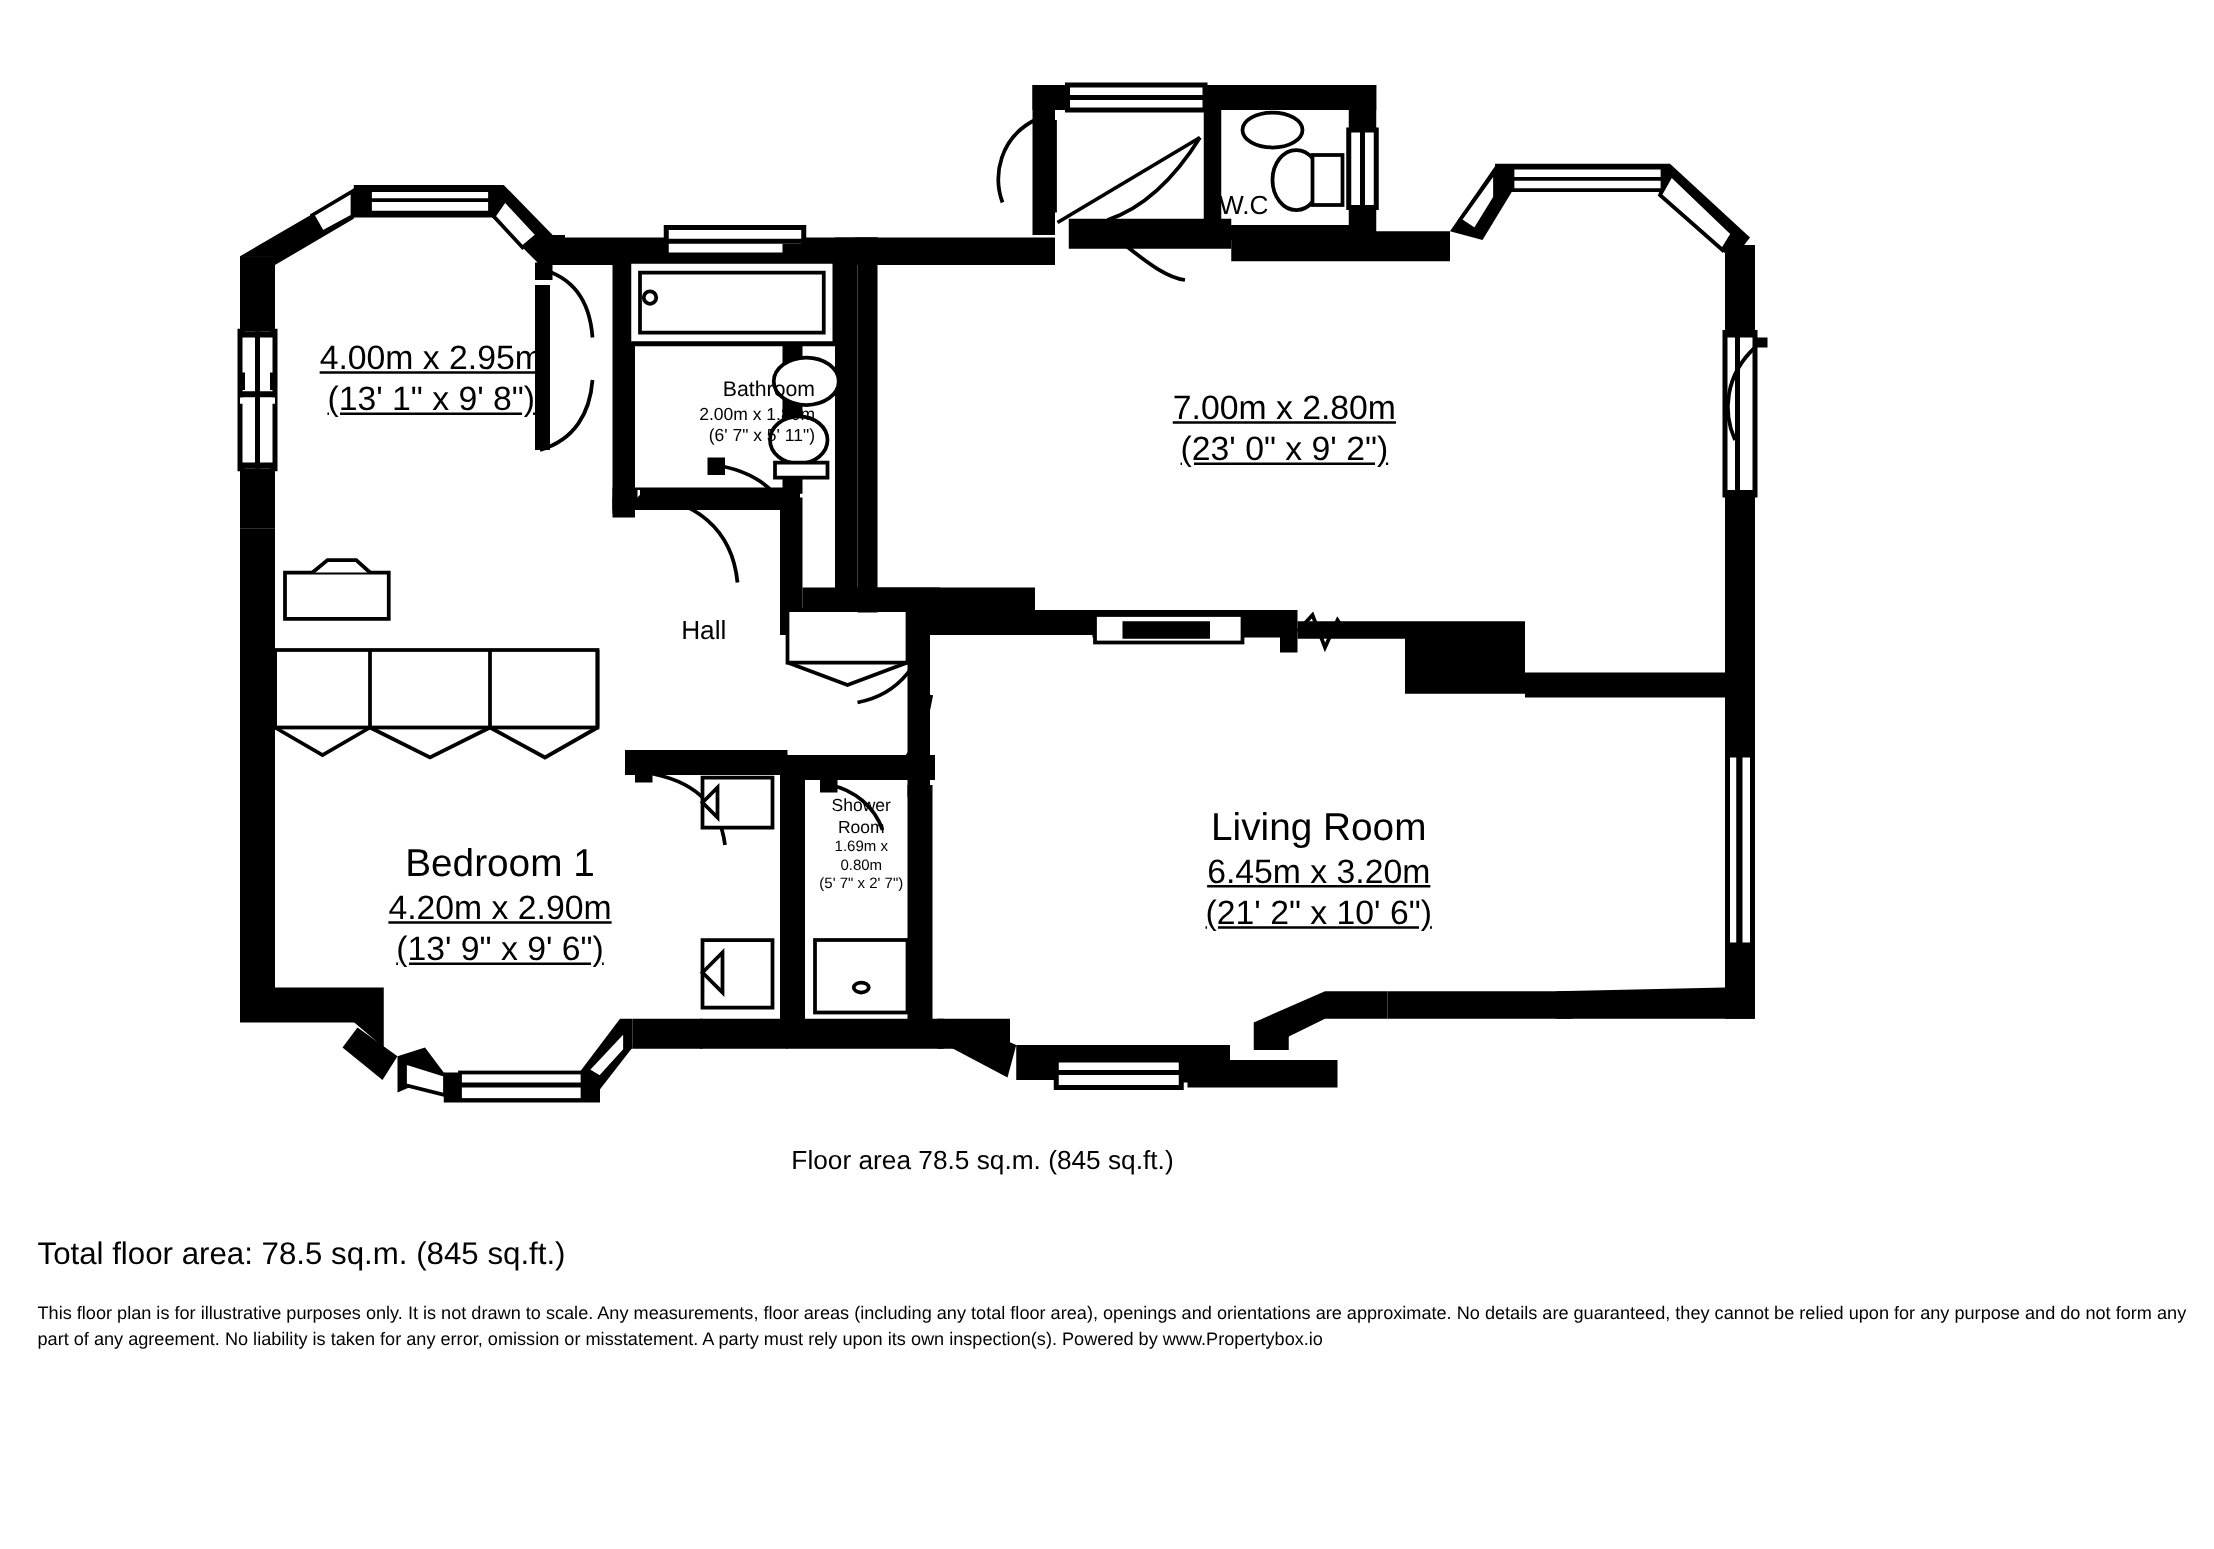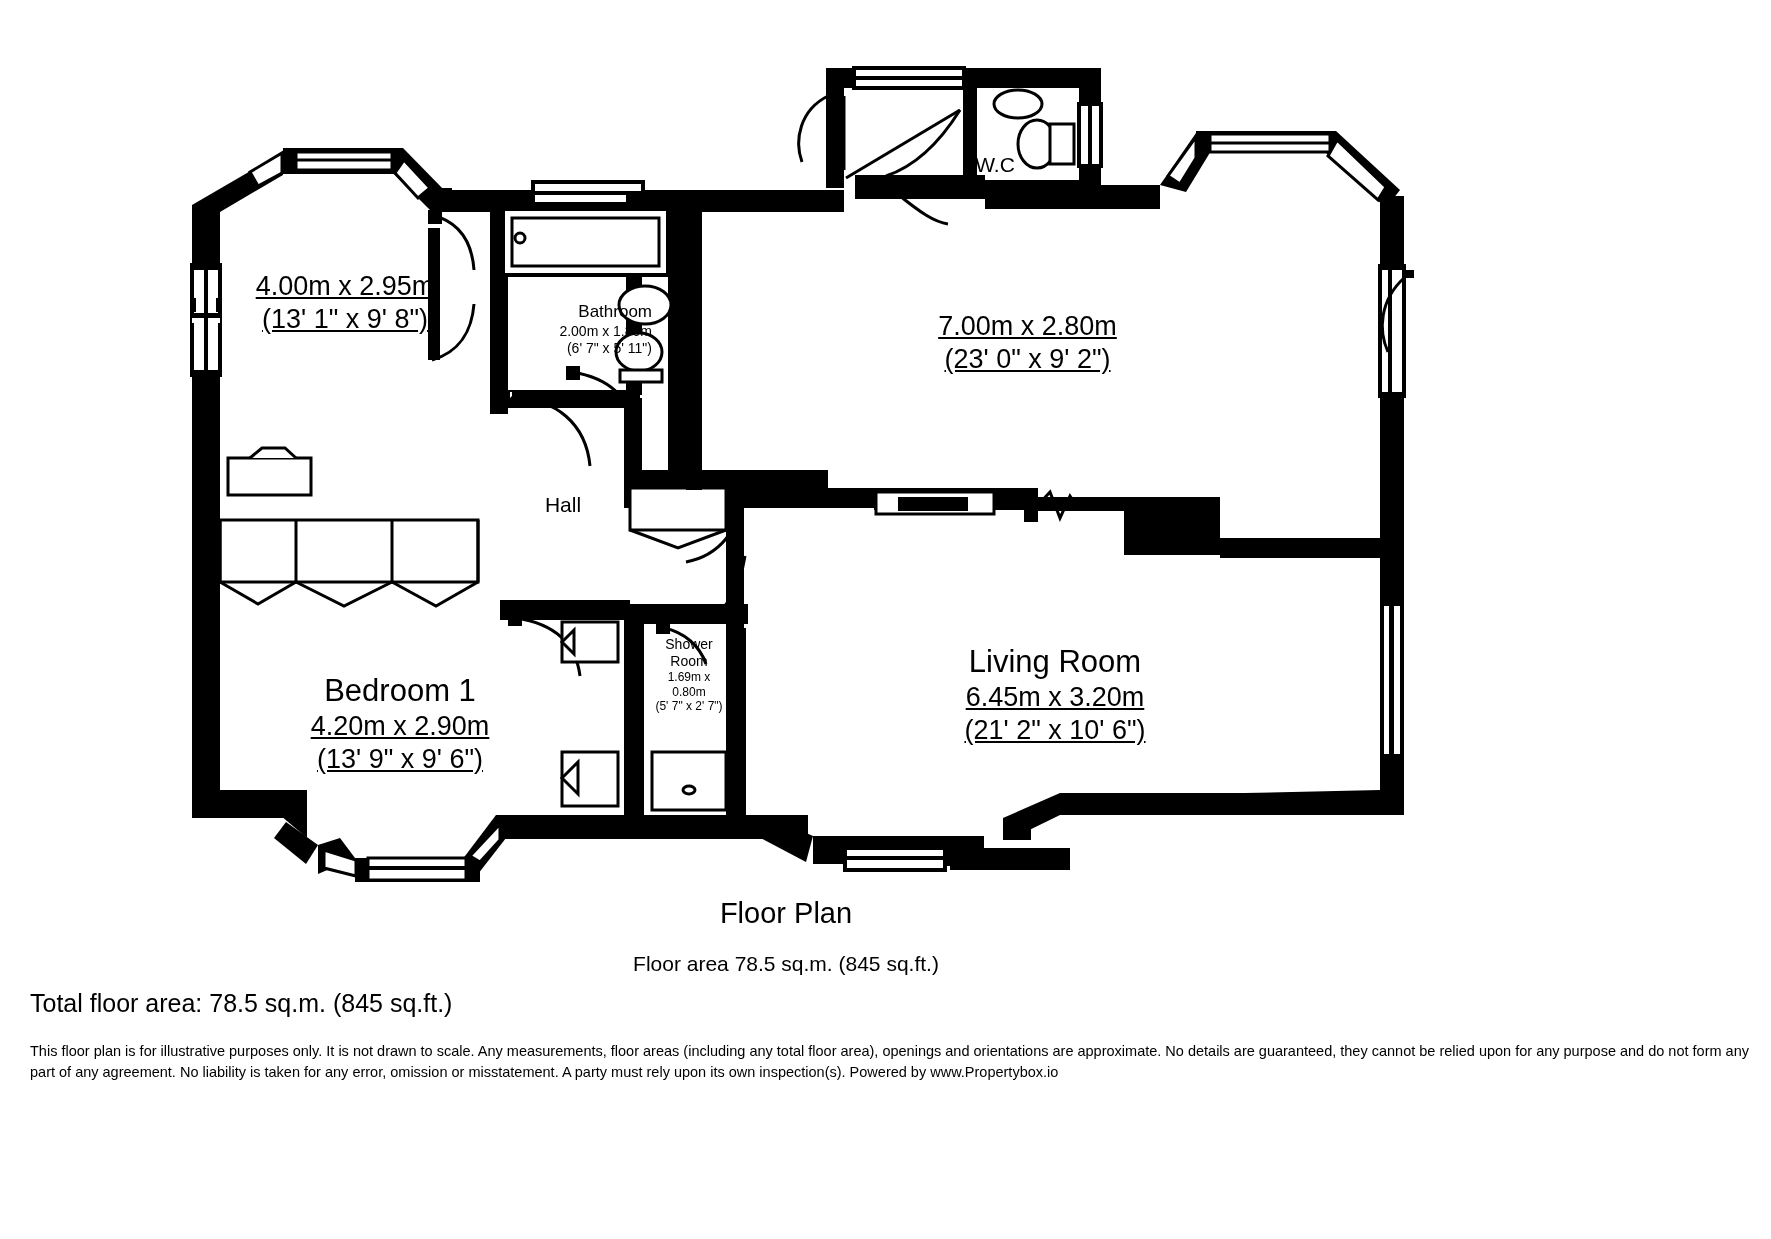--- a/index.html
+++ b/index.html
@@ -317,21 +317,20 @@
     <div class="room-dim-xs">(5' 7" x 2' 7")</div>
   </div>
 
   <div class="lbl room-name-lg" style="left:890px; top:643px; width:330px;">
     <div>Living Room</div>
     <div class="room-dim-lg">6.45m x 3.20m</div>
     <div class="room-dim-lg">(21' 2" x 10' 6")</div>
   </div>
 
   <div class="lbl plan-title" style="left:586px; top:896px; width:400px;">
-    <div>Floor Plan</div>
     <div class="plan-sub" style="margin-top:20px;">Floor area 78.5 sq.m. (845 sq.ft.)</div>
   </div>
 
   <div class="total-area">Total floor area: 78.5 sq.m. (845 sq.ft.)</div>
 
   <div class="disclaimer">This floor plan is for illustrative purposes only. It is not drawn to scale. Any measurements, floor areas (including any total floor area), openings and orientations are approximate. No details are guaranteed, they cannot be relied upon for any purpose and do not form any part of any agreement. No liability is taken for any error, omission or misstatement. A party must rely upon its own inspection(s). Powered by www.Propertybox.io</div>
 
 </div>
 
 </body></html>

